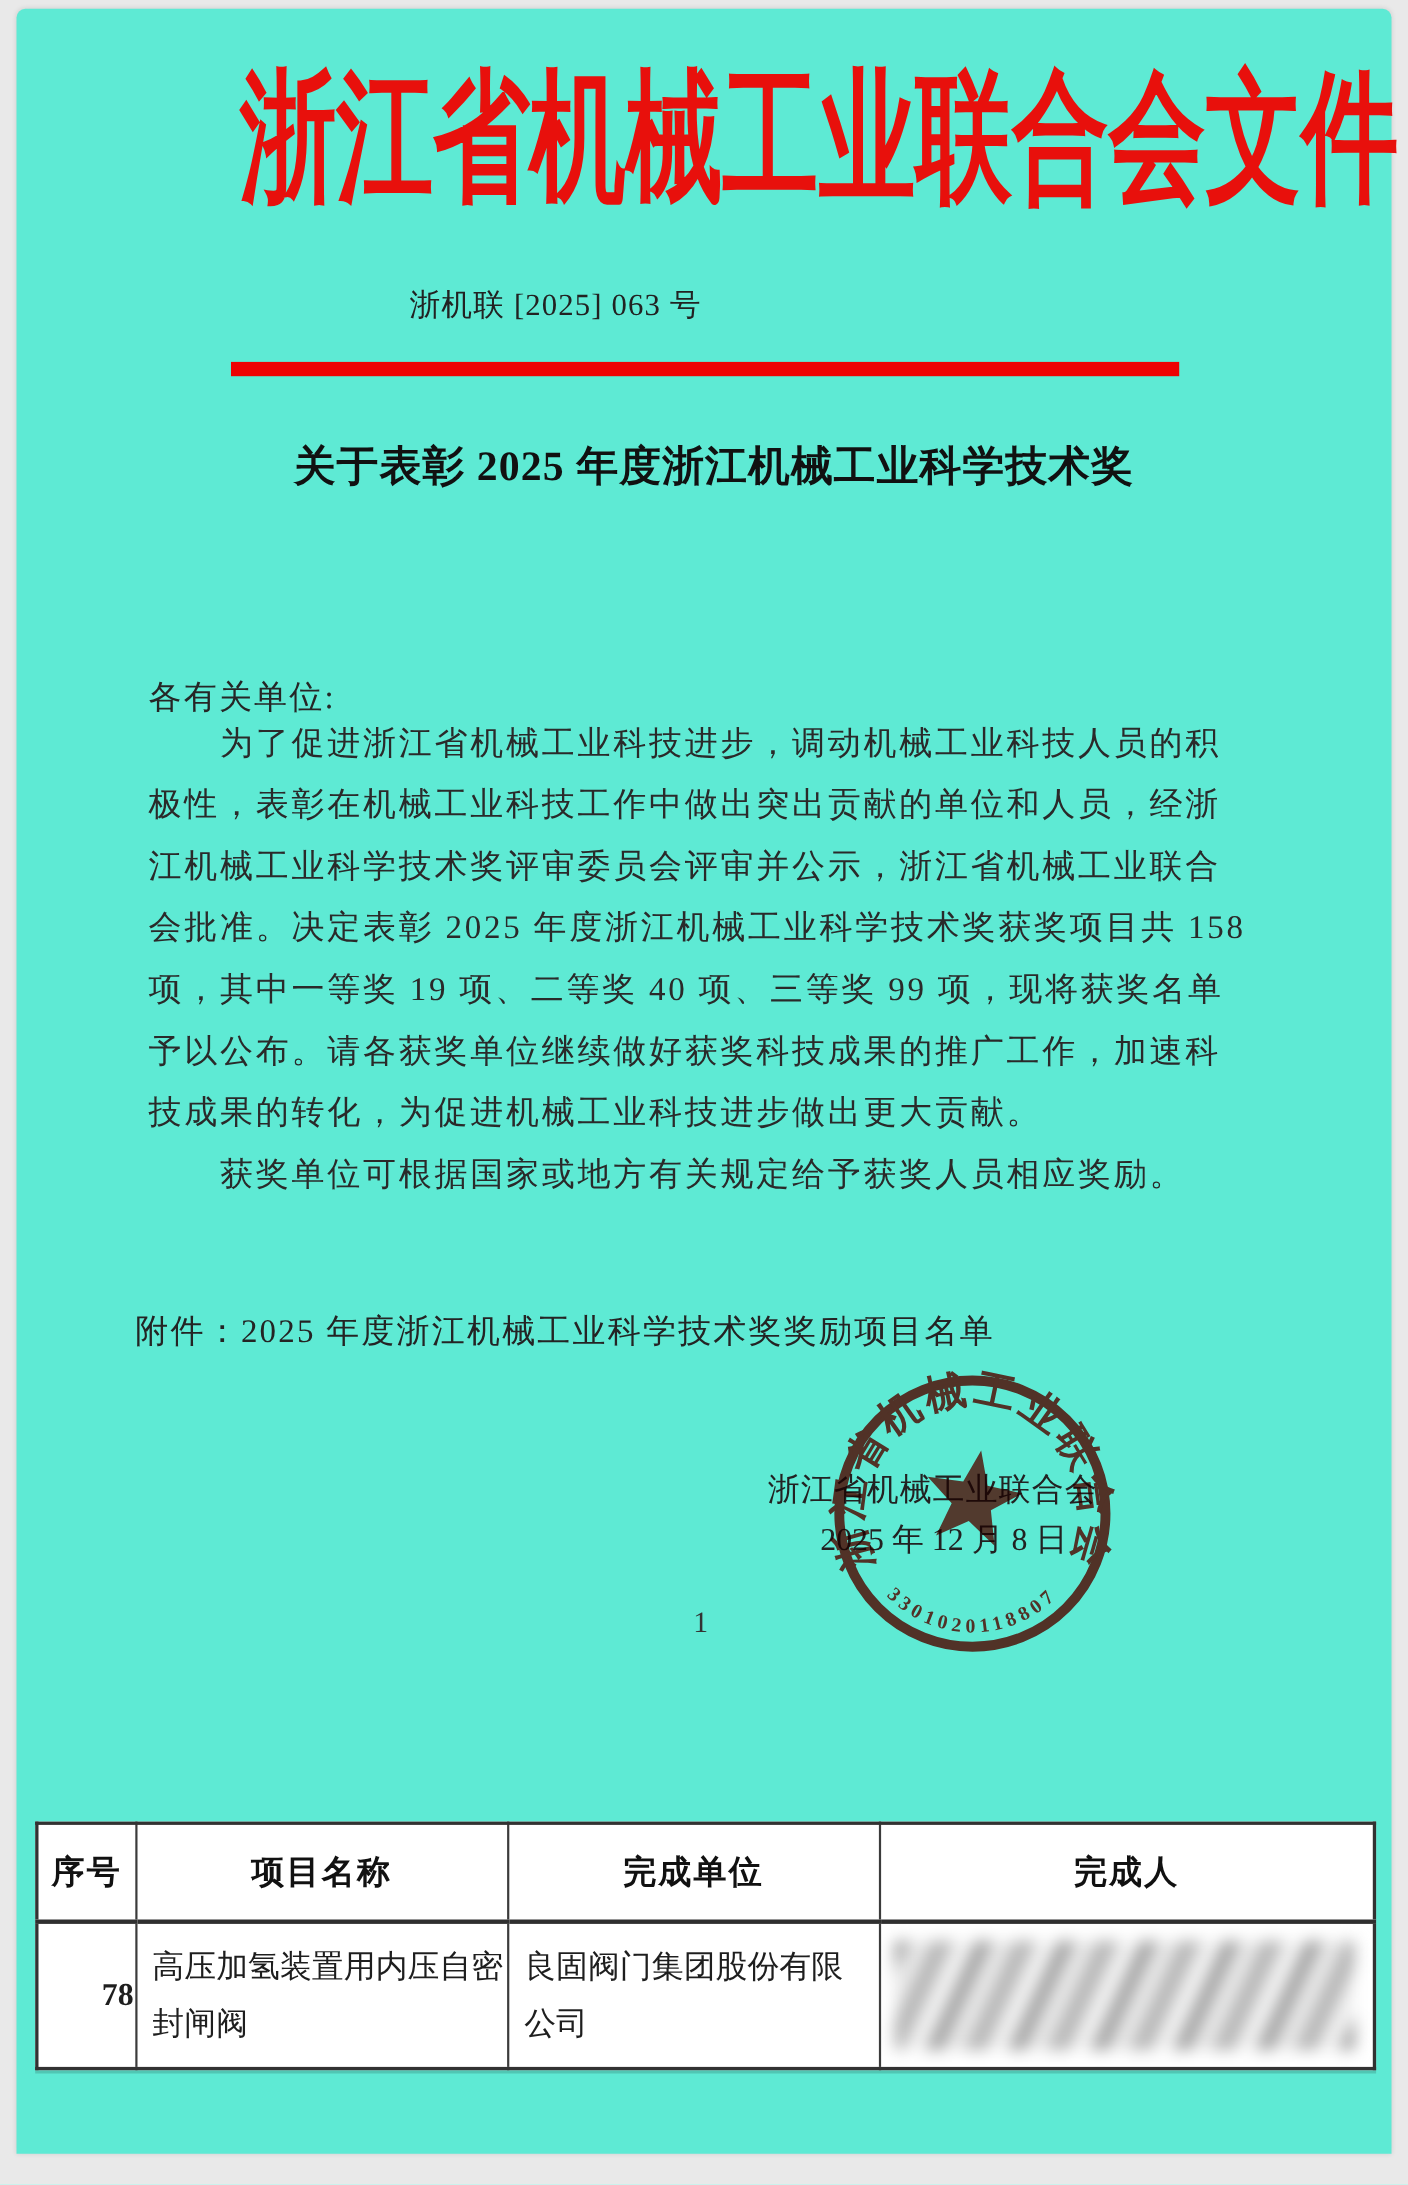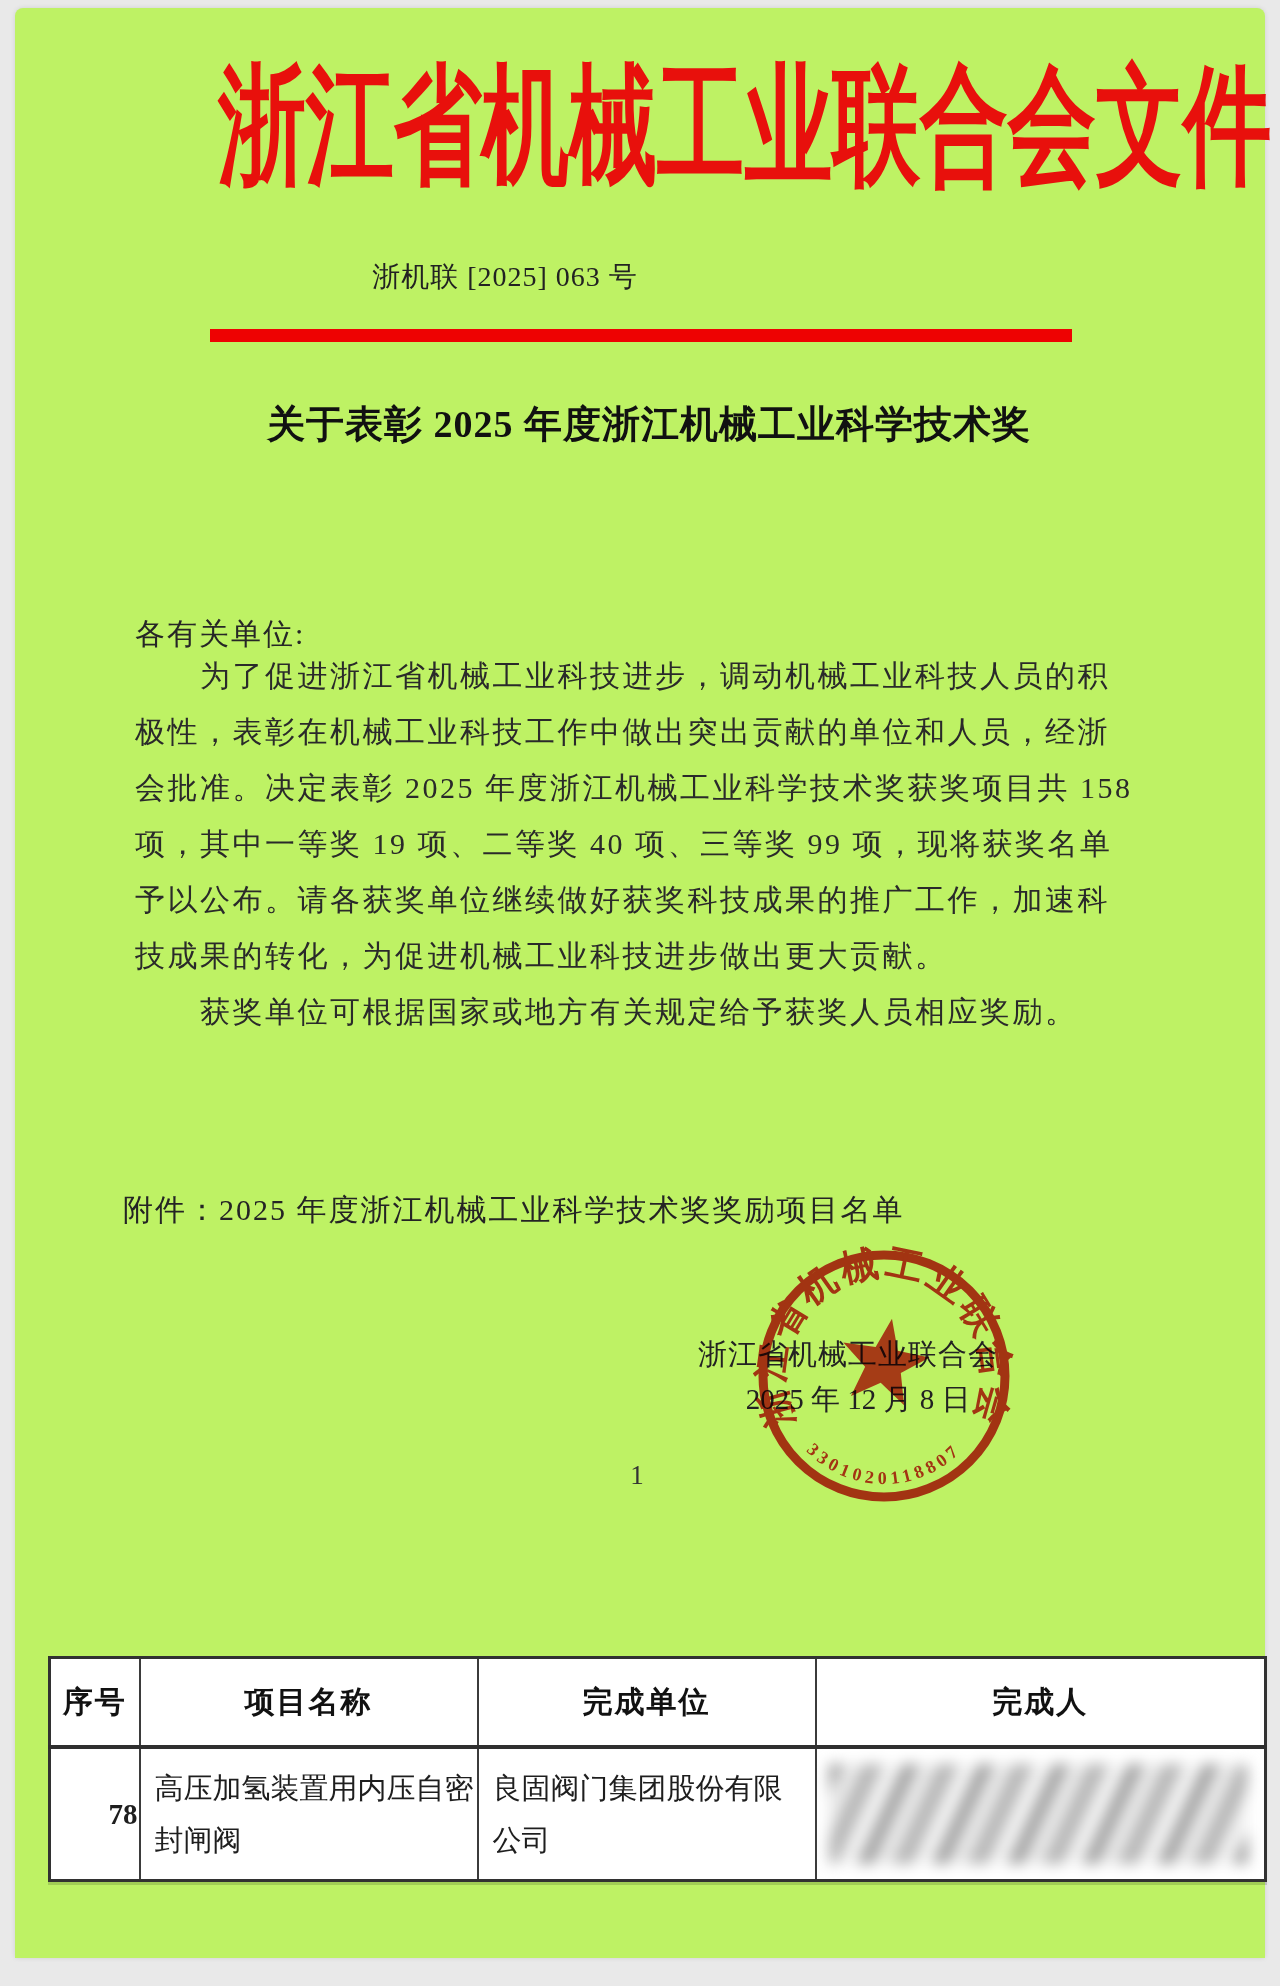--- a/index.html
+++ b/index.html
@@ -1,21 +1,21 @@
 <!DOCTYPE html>
 <html><head>
 <meta charset="utf-8">
 <style>
   html,body{margin:0;padding:0;}
   .canvas{
     position:relative;width:1280px;height:1986px;background:#e9e9e9;
     font-family:"Liberation Serif","DejaVu Serif",serif;color:#1f1f1f;overflow:hidden;
   }
   .page{
-    position:absolute;left:15px;top:8px;width:1250px;height:1950px;background:#bef264;
+    position:absolute;left:15px;top:8px;width:1250px;height:1950px;background:#5eead4;
     border-radius:8px 8px 0 0;box-shadow:0 0 5px rgba(0,0,0,.10);
   }
   .letterhead{
     position:absolute;top:50px;left:0;width:100%;text-align:center;
     font-size:130px;font-weight:bold;color:#e8100c;line-height:1.05;
     white-space:nowrap;transform:scaleX(.675);
   }
   .doc-number{
     position:absolute;top:250px;left:490px;transform:translateX(-50%);
     font-size:28px;white-space:nowrap;letter-spacing:1px;color:#222;
@@ -53,21 +53,21 @@
     mix-blend-mode:multiply;opacity:.93;
   }
   .seal text{font-family:"Liberation Serif","DejaVu Serif",serif;}
   table.award-table{
     position:absolute;left:17px;top:1648px;width:1216px;border-collapse:collapse;
     table-layout:fixed;background:#fff;
   }
   table.award-table,
   table.award-table th,
   table.award-table td{border:2px solid #3b3b3b;}
-  table.award-table{border:3px solid #323232;box-shadow:0 3px 0 rgba(0,0,0,.15);margin-left:16px;}
+  table.award-table{border:3px solid #323232;box-shadow:0 3px 0 rgba(0,0,0,.15);}
   table.award-table th{
     height:84px;font-size:30px;font-weight:bold;letter-spacing:2px;color:#111;
     border-bottom:4px solid #2f2f2f;text-align:center;vertical-align:middle;
   }
   table.award-table td{height:128px;font-size:29px;vertical-align:middle;color:#1e1e1e;}
   td.cell-no{text-align:right;font-weight:bold;font-size:28px;}
   td.cell-project,td.cell-unit{padding-left:14px;line-height:52px;}
   td.cell-people{position:relative;}
   .blur-redact{
     position:absolute;left:12px;right:16px;top:15px;bottom:15px;border-radius:4px;
@@ -91,20 +91,21 @@
 
     <div class="doc-title">
       <div>关于表彰 2025 年度浙江机械工业科学技术奖</div>
     </div>
 
     <div class="salutation">各有关单位:</div>
 
     <div class="body-block">
       <div class="body-line">　　为了促进浙江省机械工业科技进步，调动机械工业科技人员的积</div>
       <div class="body-line">极性，表彰在机械工业科技工作中做出突出贡献的单位和人员，经浙</div>
+      <div class="body-line">江机械工业科学技术奖评审委员会评审并公示，浙江省机械工业联合</div>
       <div class="body-line">会批准。决定表彰 2025 年度浙江机械工业科学技术奖获奖项目共 158</div>
       <div class="body-line">项，其中一等奖 19 项、二等奖 40 项、三等奖 99 项，现将获奖名单</div>
       <div class="body-line">予以公布。请各获奖单位继续做好获奖科技成果的推广工作，加速科</div>
       <div class="body-line">技成果的转化，为促进机械工业科技进步做出更大贡献。</div>
       <div class="body-line">　　获奖单位可根据国家或地方有关规定给予获奖人员相应奖励。</div>
     </div>
 
     <div class="attachment">附件：2025 年度浙江机械工业科学技术奖奖励项目名单</div>
 
     <div class="signature">浙江省机械工业联合会</div>

